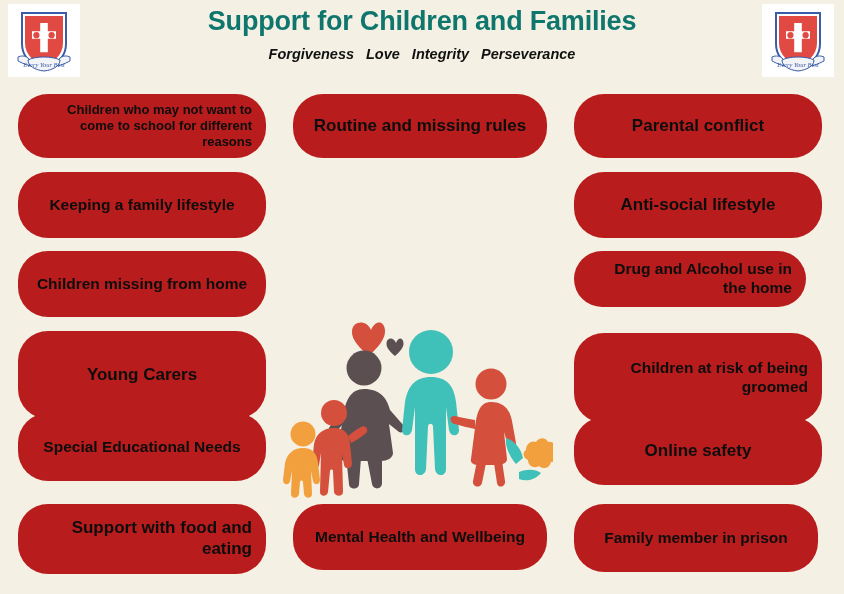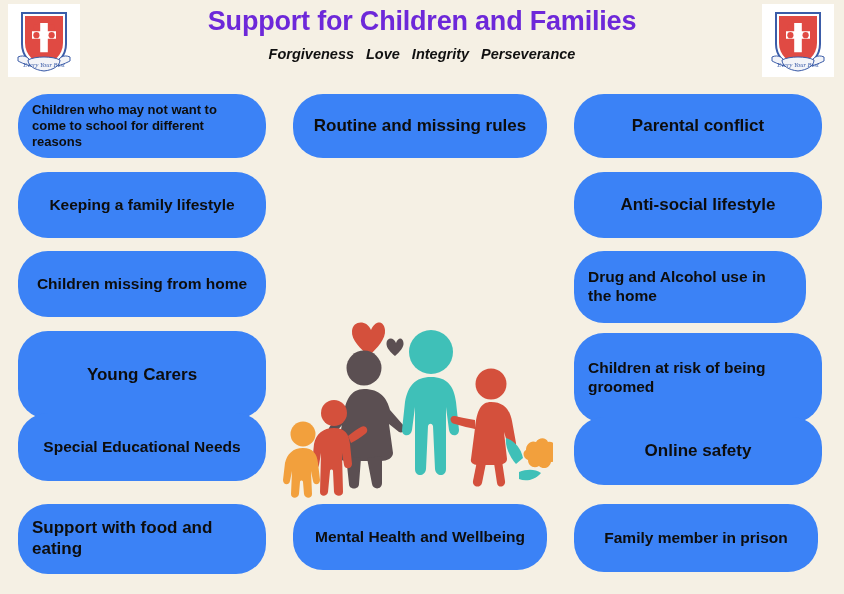--- a/index.html
+++ b/index.html
@@ -38,21 +38,21 @@
     position: absolute;
     left: 100px; top: 0;
     width: 644px;
     text-align: center;
   }
   #page-title {
     margin: 0;
     padding-top: 4px;
     font-size: 27px;
     font-weight: bold;
-    color: #6d28d9;
+    color: #0f766e;
     letter-spacing: -0.2px;
     line-height: 34px;
     white-space: nowrap;
   }
   #values-line {
     margin: 0;
     padding-top: 8px;
     font-size: 14.5px;
     font-style: italic;
     font-weight: 600;
@@ -72,26 +72,26 @@
     top: 0;
     height: 510px;
   }
   #col-left   { left: 18px;  width: 248px; }
   #col-center { left: 293px; width: 254px; }
   #col-right  { left: 574px; width: 248px; }
 
   .pill {
     position: absolute;
     box-sizing: border-box;
-    background: #3b82f6;
+    background: #b91c1c;
     border-radius: 30px;
     display: flex;
     align-items: center;
     justify-content: center;
-    text-align: left;
+    text-align: right;
     color: #0d0d0d;
     font-weight: bold;
     padding: 4px 14px;
     line-height: 1.22;
   }
   .pill.small { font-size: 13px; }
   .pill.mid   { font-size: 15.5px; }
   .pill.big   { font-size: 17px; }
 
   
@@ -178,21 +178,21 @@
         <span>Mental Health and Wellbeing</span>
       </div>
     </div>
   <div class="column" id="col-right">
       <div class="pill big" style="top: 10px; height: 64px; left: 0px; right: 0px;">
         <span>Parental conflict</span>
       </div>
       <div class="pill big" style="top: 88px; height: 66px; left: 0px; right: 0px;">
         <span>Anti-social lifestyle</span>
       </div>
-      <div class="pill mid" style="top: 167px; height: 72px; left: 0px; right: 16px;">
+      <div class="pill mid" style="top: 167px; height: 56px; left: 0px; right: 16px;">
         <span>Drug and Alcohol use in the home</span>
       </div>
       <div class="pill mid" style="top: 249px; height: 90px; left: 0px; right: 0px;">
         <span>Children at risk of being groomed</span>
       </div>
       <div class="pill big" style="top: 333px; height: 68px; left: 0px; right: 0px;">
         <span>Online safety</span>
       </div>
       <div class="pill mid" style="top: 420px; height: 68px; left: 0px; right: 4px;">
         <span>Family member in prison</span>

